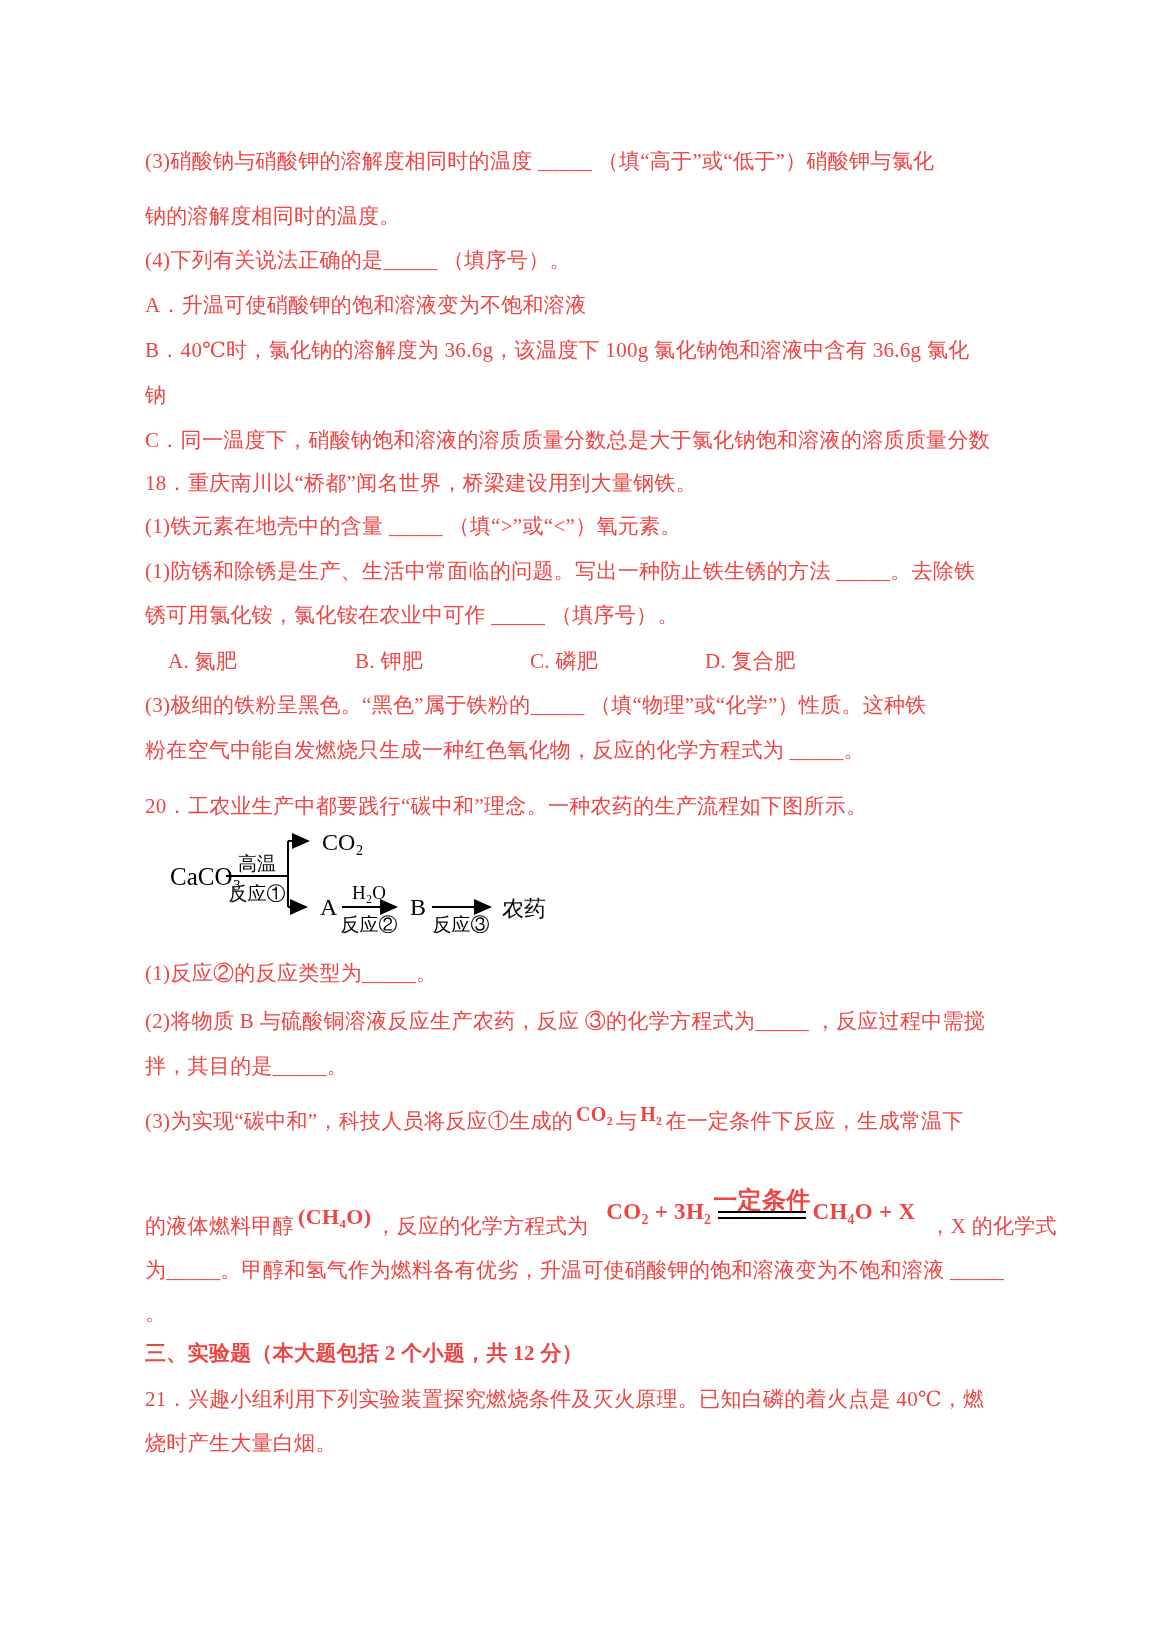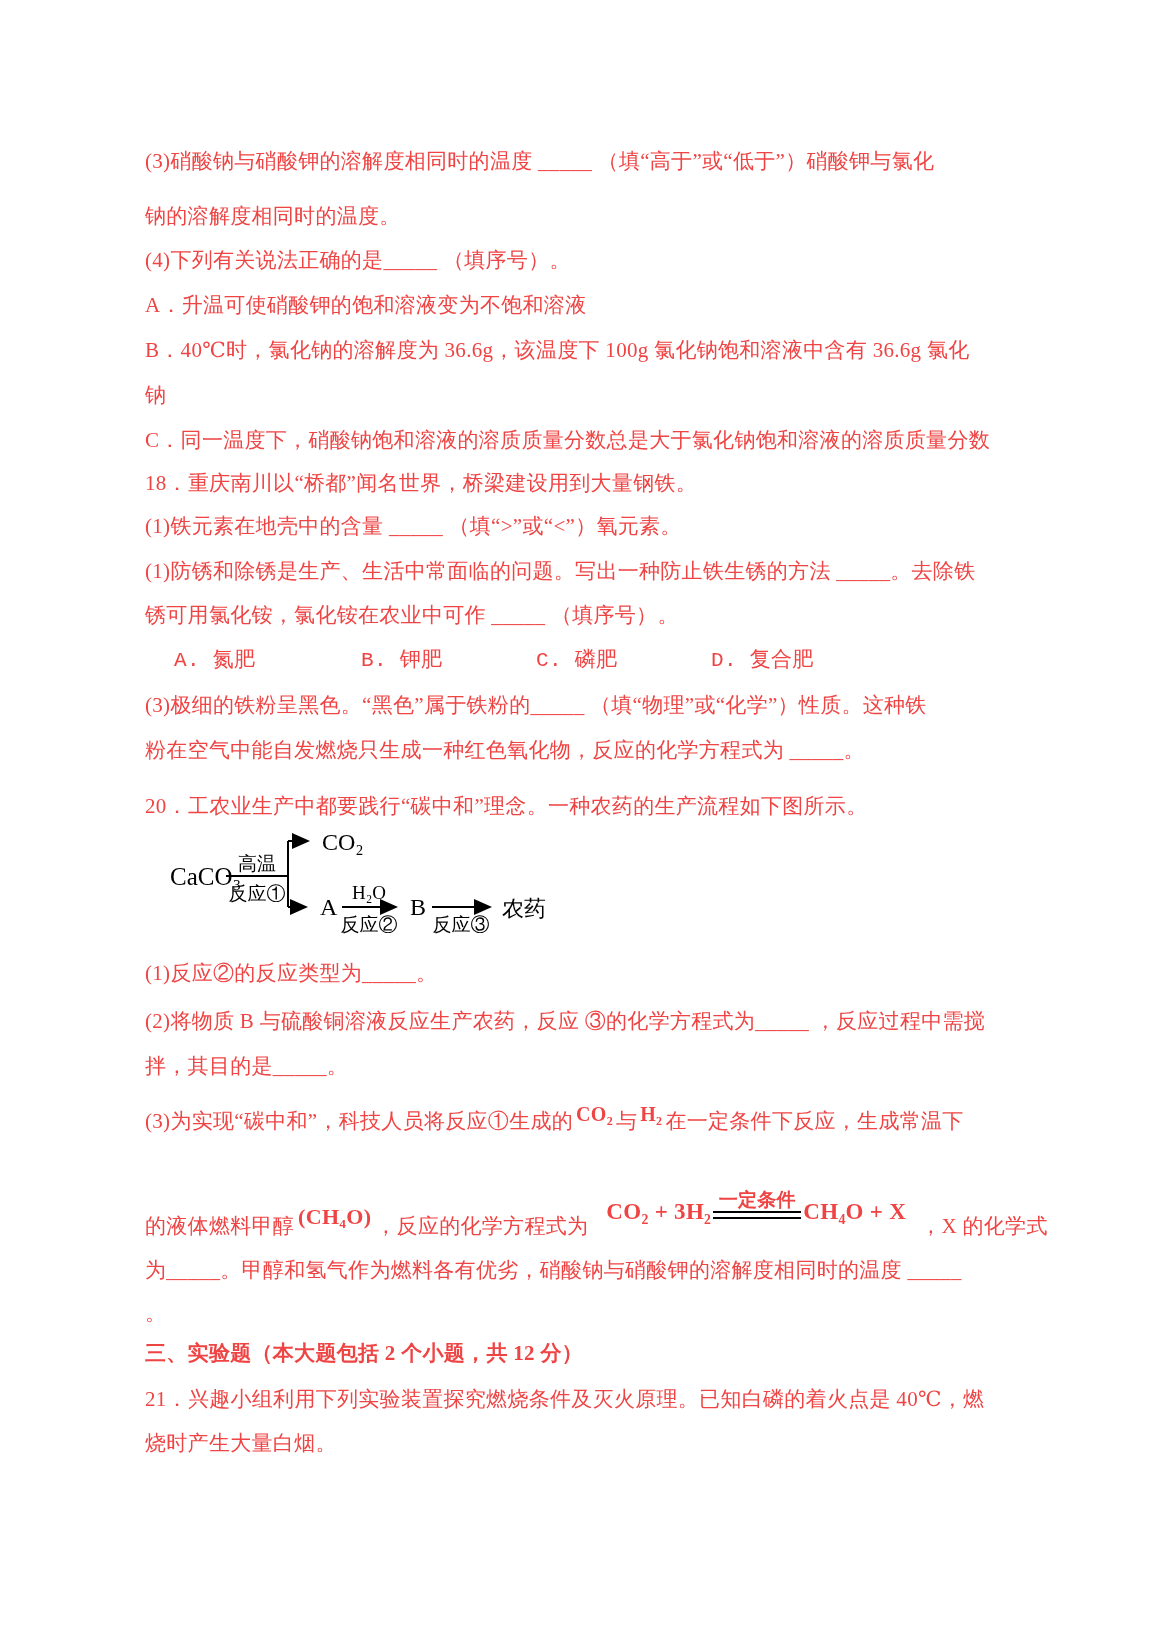--- a/index.html
+++ b/index.html
@@ -14,21 +14,21 @@
     overflow: hidden;
   }
   .ln {
     position: absolute;
     left: 145px;
     line-height: 26px;
     white-space: nowrap;
     letter-spacing: 0.3px;
   }
   .bold { font-weight: bold; }
-  .opts { left: 174px; display: flex; font-family: Liberation Mono, monospace; }
+  .opts { left: 168px; display: flex; }
   .opts span { display: inline-block; }
   .opt-a { width: 187px; }
   .opt-b { width: 175px; }
   .opt-c { width: 175px; }
   
   .chem {
     font-weight: bold;
     position: relative;
     top: -7px;
     margin: 0 3px;
@@ -53,21 +53,21 @@
     vertical-align: bottom;
     justify-content: center;
   }
   .eq-cond {
     display: inline-flex;
     flex-direction: column;
     align-items: center;
     margin: 0 2px 6px 2px;
   }
   .eq-cond-text {
-    font-size: 19px;
+    font-size: 24px;
     font-weight: bold;
     line-height: 22px;
   }
   .eq-bar {
     width: 88px;
     height: 4px;
     border-top: 2px solid #000;
     border-bottom: 2px solid #000;
   }
   .diagram {
@@ -146,20 +146,20 @@
     <span>的液体燃料甲醇</span><span class="chem-big">(CH₄O)</span><span>，反应的化学方程式为</span><span class="equation">
         <span>CO₂ + 3H₂</span>
         <span class="eq-cond">
           <span class="eq-cond-text">一定条件</span>
           <span class="eq-bar"></span>
         </span>
         <span>CH₄O + X</span>
       </span><span>，X 的化学式</span>
   </div>
 
-  <div class="ln" style="top:1257px">为_____。甲醇和氢气作为燃料各有优劣，硝酸钠与硝酸钾的溶解度相同时的温度  _____</div>
+  <div class="ln" style="top:1257px">为_____。甲醇和氢气作为燃料各有优劣，升温可使硝酸钾的饱和溶液变为不饱和溶液  _____</div>
   <div class="ln" style="top:1300px">。</div>
 
   <div class="ln bold" style="top:1340px">三、实验题（本大题包括 2 个小题，共 12 分）</div>
   <div class="ln" style="top:1386px">21．兴趣小组利用下列实验装置探究燃烧条件及灭火原理。已知白磷的着火点是  40℃，燃</div>
   <div class="ln" style="top:1430px">烧时产生大量白烟。</div>
 
 </div>
 
 </body></html>

